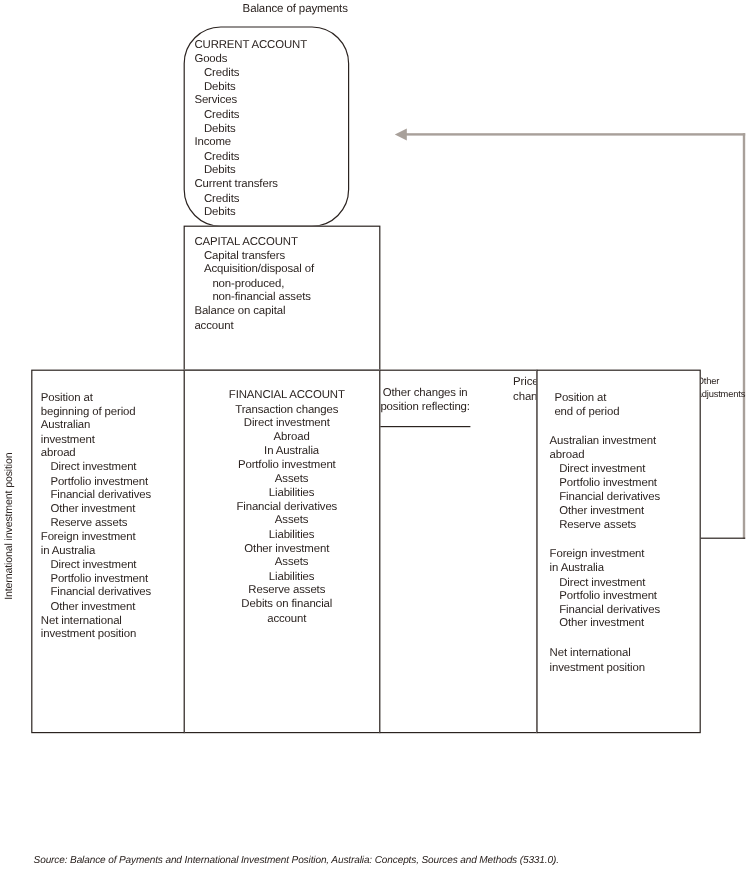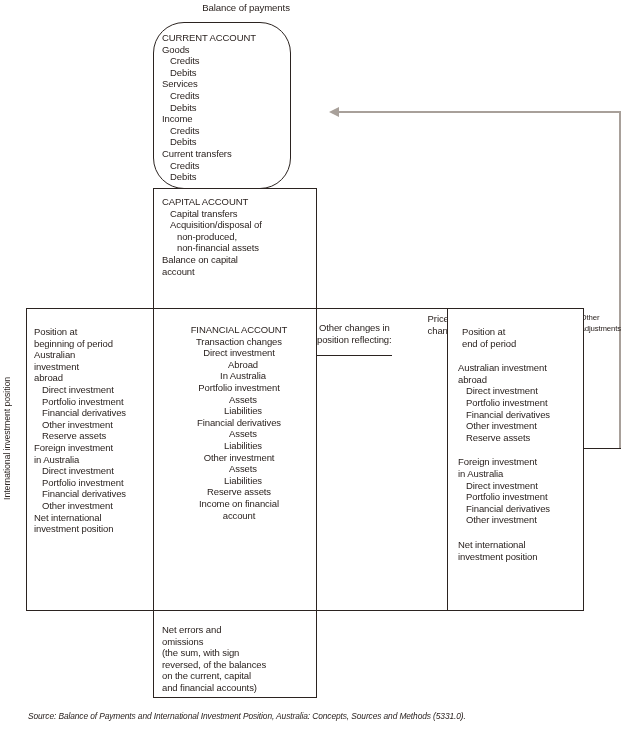--- a/index.html
+++ b/index.html
@@ -141,35 +141,25 @@
       </div>
       <div class="grp">
         <div class="ln">Other investment</div>
         <div class="ln i1">Assets</div>
         <div class="ln i1">Liabilities</div>
       </div>
       <div class="grp">
         <div class="ln">Reserve assets</div>
       </div>
       <div class="grp">
-        <div class="ln">Income on financial</div>
+        <div class="ln">Debits on financial</div>
         <div class="ln">account</div>
       </div>
     </div>
 
-  <div class="box" id="box-errors">
-      <div class="grp">
-        <div class="ln">Net errors and</div>
-        <div class="ln">omissions</div>
-        <div class="ln">(the sum, with sign</div>
-        <div class="ln">reversed, of the balances</div>
-        <div class="ln">on the current, capital</div>
-        <div class="ln">and financial accounts)</div>
-      </div>
-    </div>
 
   <div class="box" id="box-left">
       <div class="grp">
         <div class="ln">Position at</div>
         <div class="ln">beginning of period</div>
       </div>
       <div class="grp">
         <div class="ln">Australian</div>
         <div class="ln">investment</div>
         <div class="ln">abroad</div>

